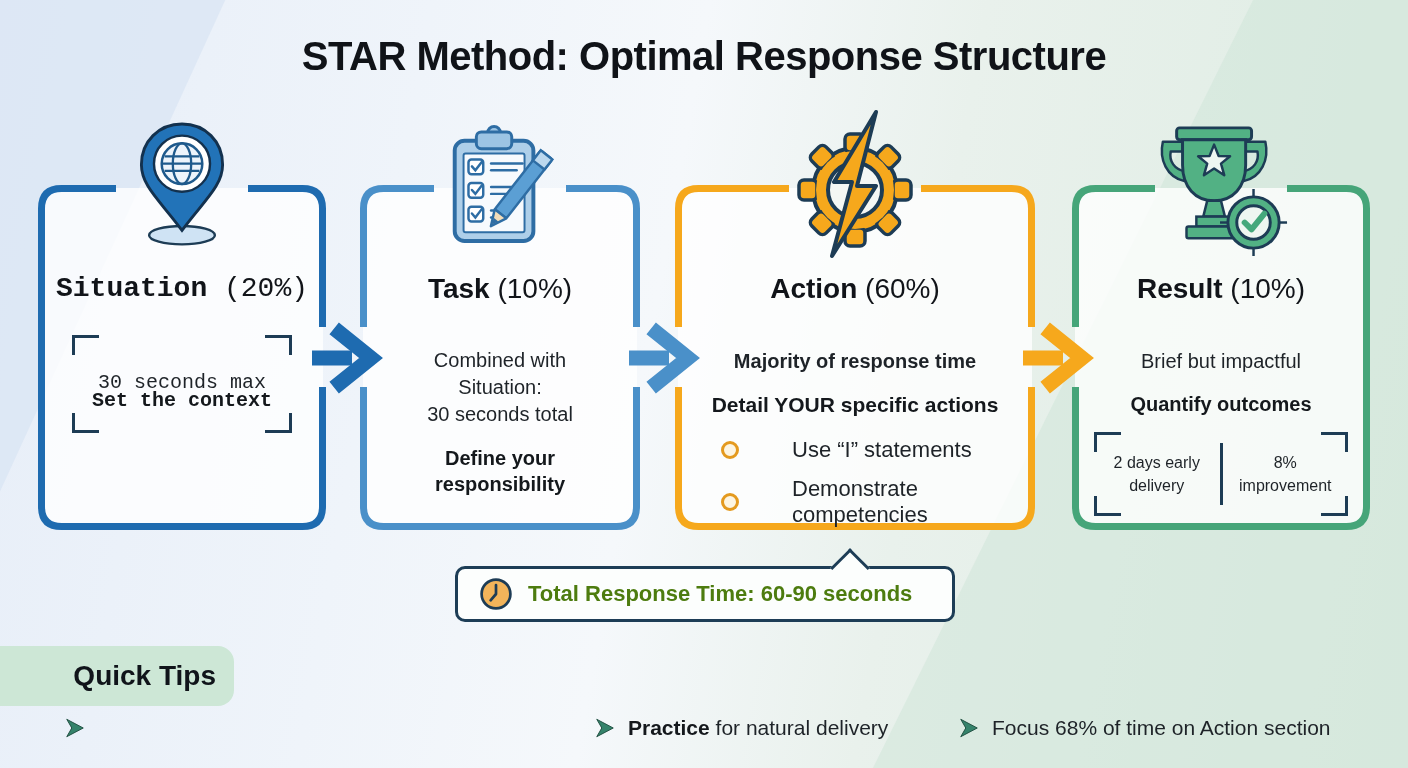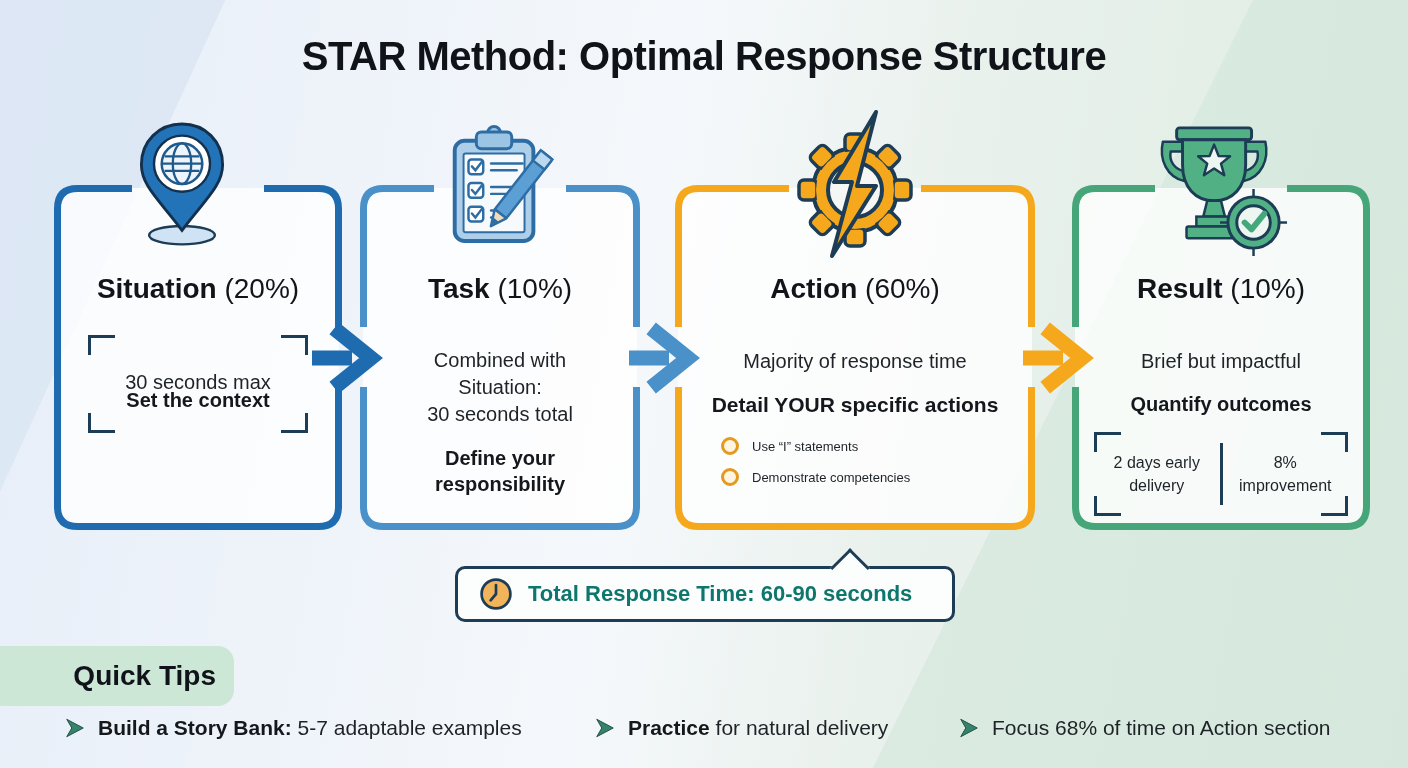--- a/index.html
+++ b/index.html
@@ -26,31 +26,31 @@
   .body-bold{font-weight:700;color:#14181c;}
   .frame{position:absolute;}
   .frame .c{position:absolute;width:24px;height:17px;border:0 solid #1d3c55;}
   .frame .c.tl{top:0;left:0;border-top-width:3px;border-left-width:3px;}
   .frame .c.tr{top:0;right:0;border-top-width:3px;border-right-width:3px;}
   .frame .c.bl{bottom:0;left:0;border-bottom-width:3px;border-left-width:3px;}
   .frame .c.br{bottom:0;right:0;border-bottom-width:3px;border-right-width:3px;}
   .bullets{position:absolute;left:46px;top:252px;display:flex;flex-direction:column;gap:13px;}
   .bullet-row{display:flex;align-items:center;gap:13px;}
   .bullet-dot{width:12px;height:12px;border-radius:50%;border:3.5px solid #e49a1f;background:#fdf5e2;flex:none;}
-  .bullet-text{font-size:13px;color:#1e2328;}
+  .bullet-text{font-size:22px;color:#1e2328;margin-left:40px;}
   .metrics{position:absolute;left:22px;right:22px;top:247px;height:84px;display:flex;align-items:center;}
   .metric{flex:1;text-align:center;font-size:16px;line-height:23px;color:#1e2328;white-space:pre-line;}
   .metric-divider{width:3px;height:62px;background:#1d3c55;flex:none;}
   .arrow{position:absolute;top:322px;width:84px;height:72px;z-index:2;}
   .callout{
     position:absolute;left:455px;top:566px;width:500px;height:56px;z-index:2;
     background:#fcfefd;border:3px solid #1d3d56;border-radius:10px;
     display:flex;align-items:center;padding-left:20px;box-sizing:border-box;
   }
-  .callout-text{font-size:22px;font-weight:700;color:#0f766e;margin-left:14px;}
+  .callout-text{font-size:22px;font-weight:700;color:#4d7c0f;margin-left:14px;}
   .notch{
     position:absolute;top:-15px;left:378px;width:25px;height:25px;background:#fcfefd;
     border-left:3px solid #1d3d56;border-top:3px solid #1d3d56;transform:rotate(45deg);
   }
   .tips-pill{
     position:absolute;left:0;top:646px;width:234px;height:60px;background:#cde7d6;
     border-radius:0 16px 16px 0;display:flex;align-items:center;justify-content:flex-end;
     padding-right:18px;box-sizing:border-box;font-size:28px;font-weight:700;color:#10141a;
   }
   .tip{position:absolute;top:712px;height:32px;display:flex;align-items:center;gap:12px;font-size:21px;color:#1e2328;}
@@ -60,21 +60,21 @@
 </style>
 </head>
 <body>
 
 <div class="canvas">
   <div class="band band-left"></div>
   <div class="band band-right"></div>
 
   <div class="title">STAR Method: Optimal Response Structure</div>
 
-  <div class="step-box" style="left:54px;width:288px;">
+  <div class="step-box" style="left:38px;width:288px;font-family:Liberation Mono, monospace;">
     <div class="fill"></div>
     <svg class="border" width="288" height="345">
       <g fill="none" stroke-width="7" stroke="#1e6bb0">
         <path d="M210 3.5 L264.5 3.5 Q284.5 3.5 284.5 23.5 L284.5 142"></path>
         <path d="M284.5 202 L284.5 321.5 Q284.5 341.5 264.5 341.5 L23.5 341.5 Q3.5 341.5 3.5 321.5 L3.5 23.5 Q3.5 3.5 23.5 3.5 L78 3.5"></path>
       </g>
     </svg>
     <div class="step-heading">
       <span class="nm">Situation</span>
       <span class="pct">(20%)</span>
@@ -115,21 +115,21 @@
       <g fill="none" stroke-width="7" stroke="#f6a81c">
         <path d="M246 3.5 L336.5 3.5 Q356.5 3.5 356.5 23.5 L356.5 142"></path>
         <path d="M356.5 202 L356.5 321.5 Q356.5 341.5 336.5 341.5 L23.5 341.5 Q3.5 341.5 3.5 321.5 L3.5 202"></path>
         <path d="M3.5 142 L3.5 23.5 Q3.5 3.5 23.5 3.5 L114 3.5"></path>
       </g>
     </svg>
     <div class="step-heading">
       <span class="nm">Action</span>
       <span class="pct">(60%)</span>
     </div>
-    <div class="body-line" style="top:163px;">Majority of response time</div>
+    <div class="body-line" style="top:163px;font-weight:bold;">Majority of response time</div>
     <div class="body-line body-bold" style="top:206px;font-size:21px;">Detail YOUR specific actions</div>
     <div class="bullets">
       <div class="bullet-row">
         <span class="bullet-dot"></span>
         <span class="bullet-text">Use “I” statements</span>
       </div>
       <div class="bullet-row">
         <span class="bullet-dot"></span>
         <span class="bullet-text">Demonstrate competencies</span>
       </div>
@@ -267,21 +267,20 @@
   </div>
 
   <div class="tips-pill">
     <span>Quick Tips</span>
   </div>
 
   <div class="tip tip-1">
     <svg width="22" height="22" viewBox="0 0 24 24">
       <polygon points="3,2.5 21,12 3,21.5 8.5,12" fill="#35836b" stroke="#1b4a3c" stroke-width="1" stroke-linejoin="round"></polygon>
     </svg>
-    <span><span class="b">Build a Story Bank:</span><span class="r"> 5-7 adaptable examples</span></span>
   </div>
   <div class="tip tip-2">
     <svg width="22" height="22" viewBox="0 0 24 24">
       <polygon points="3,2.5 21,12 3,21.5 8.5,12" fill="#35836b" stroke="#1b4a3c" stroke-width="1" stroke-linejoin="round"></polygon>
     </svg>
     <span><span class="b">Practice</span><span class="r"> for natural delivery</span></span>
   </div>
   <div class="tip tip-3">
     <svg width="22" height="22" viewBox="0 0 24 24">
       <polygon points="3,2.5 21,12 3,21.5 8.5,12" fill="#35836b" stroke="#1b4a3c" stroke-width="1" stroke-linejoin="round"></polygon>

